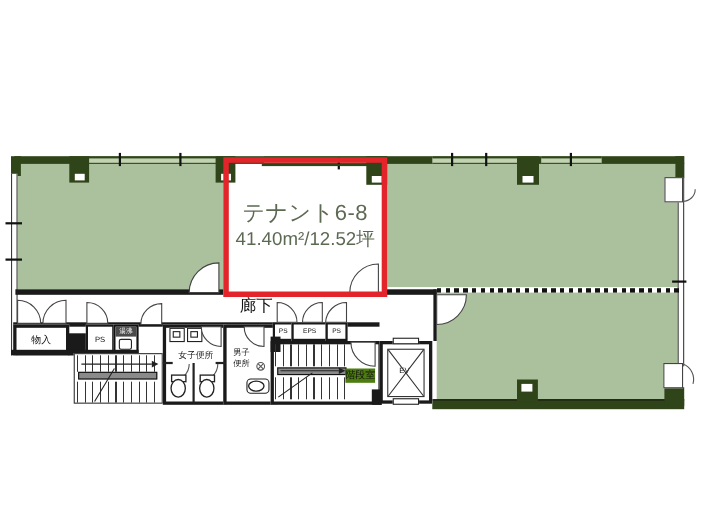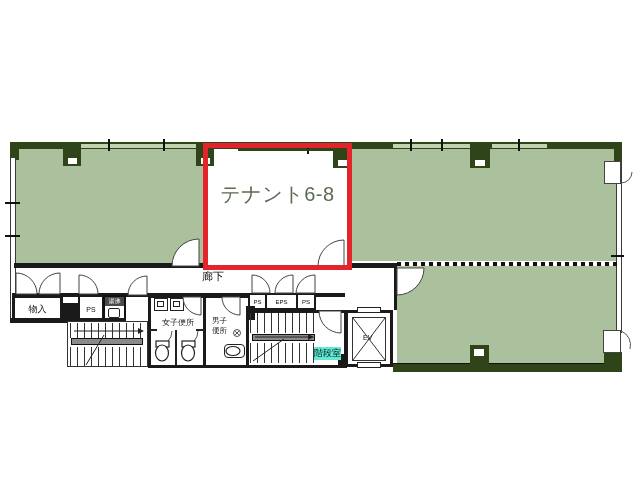--- a/index.html
+++ b/index.html
@@ -125,29 +125,29 @@
   <div class="abs roombox" style="left:296px;top:293px;width:20px;height:17px;z-index:3">
     <span class="lbl" style="font-size:6px">PS</span>
   </div>
 
   <div class="abs room" style="left:246px;top:310px;width:101px;height:58px;z-index:3"></div>
   <div class="abs blk" style="left:246px;top:306px;width:9px;height:14px;z-index:4"></div>
   <div class="abs blk" style="left:338px;top:354px;width:9px;height:14px;z-index:4"></div>
   <div class="abs treads" style="left:250px;top:313px;width:66px;height:20px;z-index:4"></div>
   <div class="abs landing" style="left:252px;top:334px;width:63px;height:7px;z-index:4"></div>
   <div class="abs treads" style="left:250px;top:343px;width:66px;height:20px;z-index:4"></div>
-  <div class="abs lbl" style="left:314px;top:347px;font-size:9px;z-index:4;background:#5eead4">階段室</div>
+  <div class="abs lbl" style="left:314px;top:335px;font-size:9px;z-index:4;background:#4d7c0f">階段室</div>
 
   <div class="abs room" style="left:345px;top:310px;width:48px;height:57px;z-index:3"></div>
   <div class="abs" style="left:352px;top:317px;width:34px;height:44px;border:1px solid #333;z-index:4"></div>
   <div class="abs" style="left:357px;top:307px;width:24px;height:6px;background:#fff;border:1px solid #222;z-index:4"></div>
   <div class="abs" style="left:357px;top:362px;width:24px;height:6px;background:#fff;border:1px solid #222;z-index:4"></div>
   <div class="abs lbl" style="left:362px;top:334px;font-size:7px;background:#fff;padding:0 1px;z-index:5">EV</div>
 
-  <div class="abs lbl" style="left:202px;top:269px;font-size:11px;z-index:4">廊下</div>
+  <div class="abs lbl" style="left:218px;top:269px;font-size:15px;z-index:4">廊下</div>
 
   <svg class="overlay" width="640" height="480" viewBox="0 0 640 480">
 
     <path class="door" d="M199,266 L172,266 A27 27 0 0 1 199,239 Z"></path>
     <path class="door" d="M344,266 L318,266 A26 26 0 0 1 344,240 Z"></path>
     <path class="door" d="M397,268 L424,268 A27 27 0 0 1 397,295 Z"></path>
 
     <path class="door" d="M16,294 L16,273 A21 21 0 0 1 37,294 Z"></path>
     <path class="door" d="M60,294 L60,273 A21 21 0 0 0 39,294 Z"></path>
 
@@ -185,15 +185,16 @@
     <line x1="86" y1="365" x2="104" y2="335" stroke="#222" stroke-width="1"></line>
 
     <line x1="255" y1="337" x2="308" y2="337" stroke="#222" stroke-width="1"></line>
     <polygon points="308,334 314,337 308,340" fill="#222"></polygon>
     <line x1="253" y1="361" x2="284" y2="339" stroke="#222" stroke-width="1"></line>
   </svg>
 
   <div class="abs" style="left:203px;top:143px;width:149px;height:127px;border:5px solid #e3242a;z-index:6"></div>
   <div class="abs tenant-text" style="left:200px;top:182px;width:155px;z-index:7">
     <div style="font-size:20px;letter-spacing:0.5px">テナント6-8</div>
+    <div style="font-size:17px">41.40m²/12.52坪</div>
   </div>
 
 </div>
 
 </body></html>

